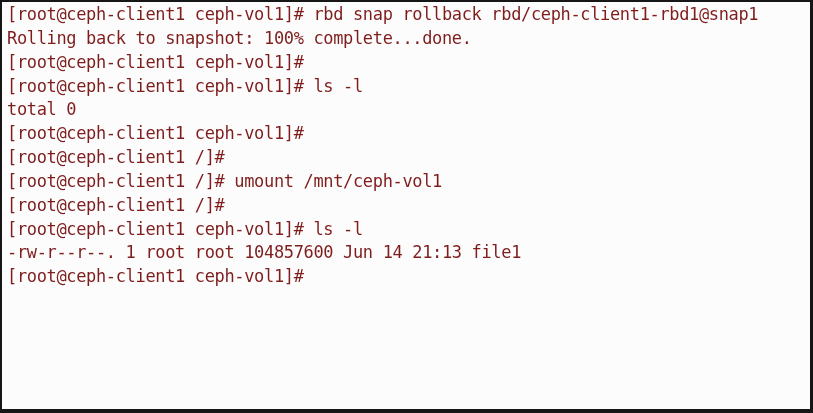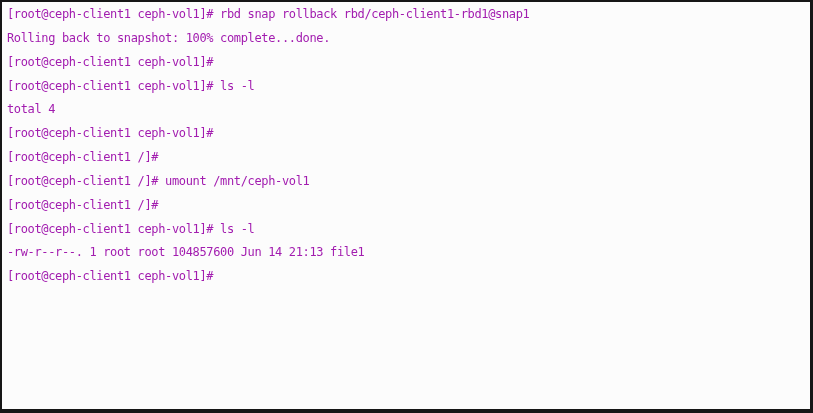--- a/index.html
+++ b/index.html
@@ -19,39 +19,39 @@
   }
   .terminal-screen {
     width: 100%;
     height: 100%;
     padding: 1px 2px 0 5px;
     overflow: hidden;
     cursor: text;
   }
   .terminal-line {
     font-family: "DejaVu Sans Mono", "Liberation Mono", monospace;
-    font-size: 12px;
+    font-size: 17px;
     line-height: 23.85px;
     height: 23.85px;
-    color: #a21caf;
+    color: #7f1d1d;
     white-space: pre;
     letter-spacing: -0.35px;
     font-weight: 500;
   }
 </style>
 </head>
 <body>
 
 <div class="terminal-frame">
   <div class="terminal-screen">
     <div class="terminal-line">[root@ceph-client1 ceph-vol1]# rbd snap rollback rbd/ceph-client1-rbd1@snap1</div>
     <div class="terminal-line">Rolling back to snapshot: 100% complete...done.</div>
     <div class="terminal-line">[root@ceph-client1 ceph-vol1]#</div>
     <div class="terminal-line">[root@ceph-client1 ceph-vol1]# ls -l</div>
-    <div class="terminal-line">total 4</div>
+    <div class="terminal-line">total 0</div>
     <div class="terminal-line">[root@ceph-client1 ceph-vol1]#</div>
     <div class="terminal-line">[root@ceph-client1 /]#</div>
     <div class="terminal-line">[root@ceph-client1 /]# umount /mnt/ceph-vol1</div>
     <div class="terminal-line">[root@ceph-client1 /]#</div>
     <div class="terminal-line">[root@ceph-client1 ceph-vol1]# ls -l</div>
     <div class="terminal-line">-rw-r--r--. 1 root root 104857600 Jun 14 21:13 file1</div>
     <div class="terminal-line">[root@ceph-client1 ceph-vol1]#</div>
   </div>
 </div>
 

